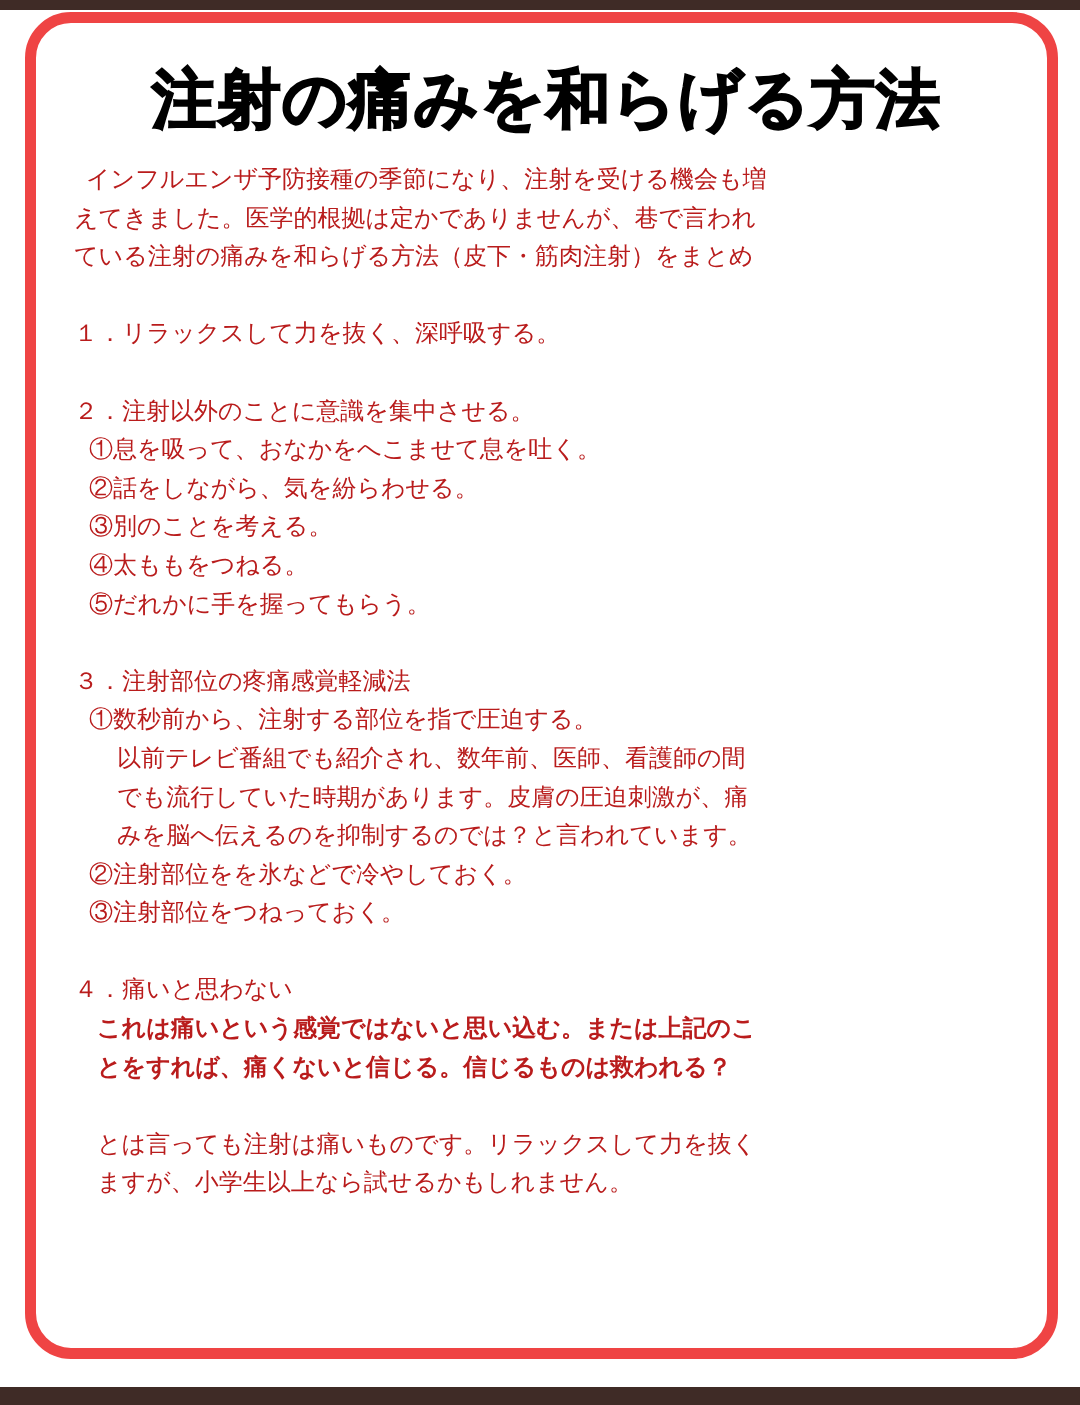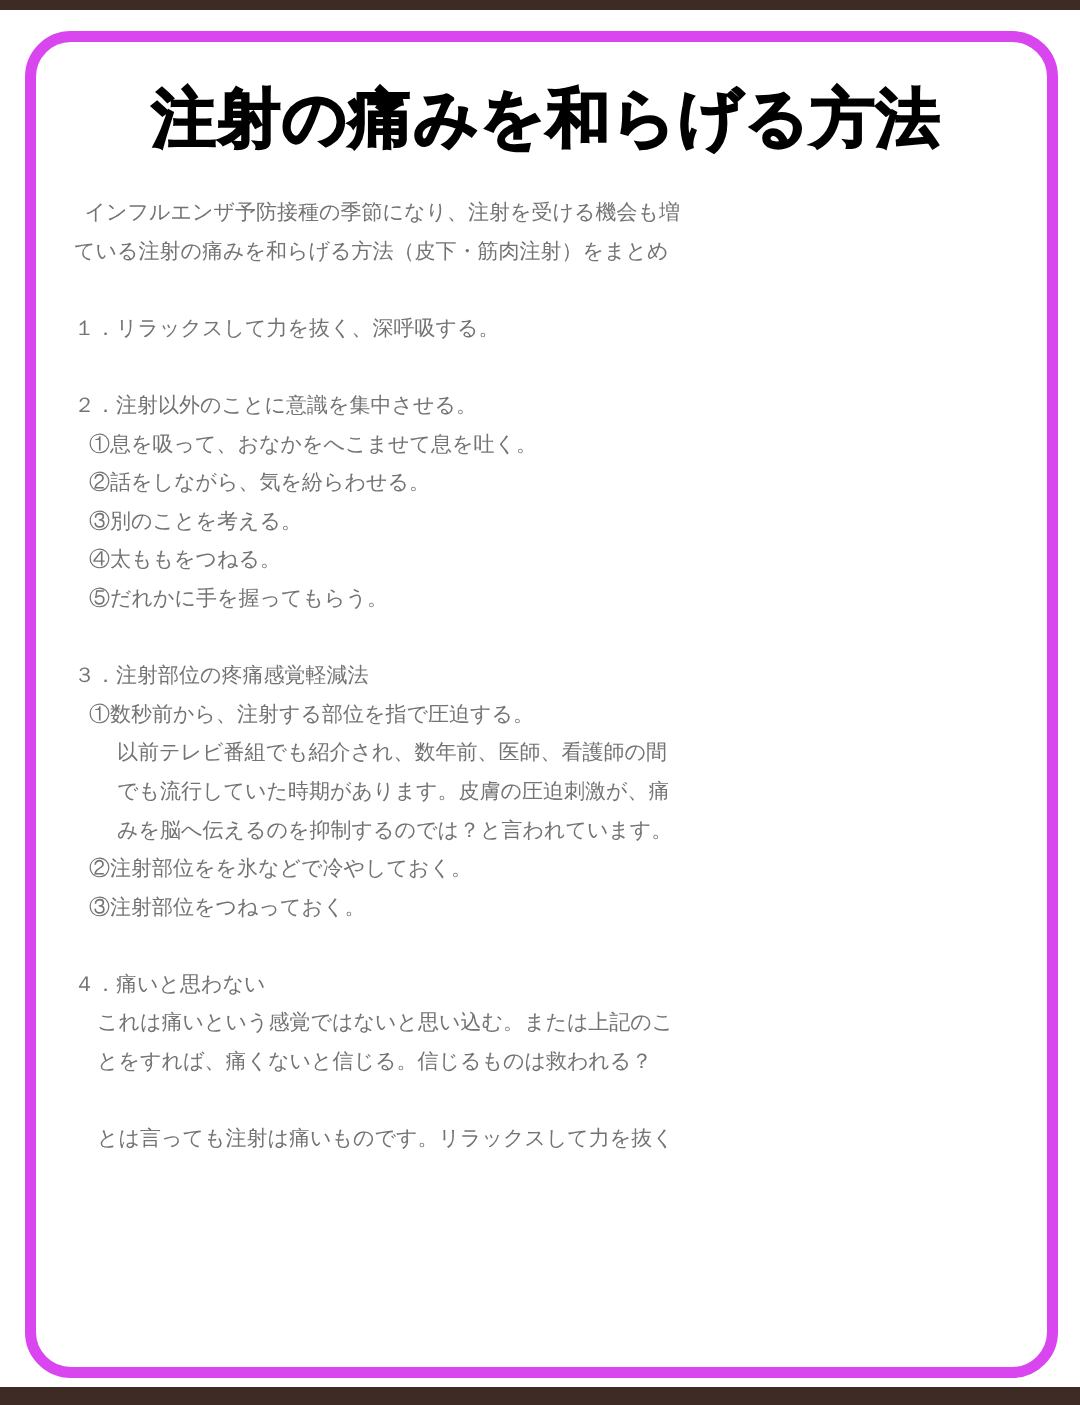--- a/index.html
+++ b/index.html
@@ -19,25 +19,25 @@
     left: 0;
     width: 1080px;
     background: #3f2b26;
   }
   .edge-bar.top { top: 0; height: 10px; }
   .edge-bar.bottom { bottom: 0; height: 18px; }
 
   .card {
     position: absolute;
     left: 25px;
-    top: 31px;
+    top: 12px;
     width: 1011px;
     height: 1325px;
     background: #ffffff;
-    border: 11px solid #d946ef;
+    border: 11px solid #ef4444;
     border-radius: 46px;
   }
   .content {
     position: absolute;
     left: 38px;
     top: 0;
     width: 945px;
   }
   .poster-title {
     margin-top: 36px;
@@ -45,46 +45,46 @@
     line-height: 80px;
     text-align: center;
     font-size: 64px;
     font-weight: 900;
     color: #000000;
     -webkit-text-stroke: 2px #000000;
     letter-spacing: 1px;
     white-space: pre;
   }
   .bodytext {
-    margin-top: 35px;
-    font-size: 21px;
+    margin-top: 21px;
+    font-size: 24px;
     line-height: 38.6px;
-    color: #737373;
+    color: #b91c1c;
   }
   .bodytext div {
     white-space: pre;
   }
   .section {
     margin-top: 38.6px;
   }
   .item-circled { padding-left: 15px; }
   .item-continuation { padding-left: 43px; }
-  .item-body { padding-left: 23px; }
+  .item-body { padding-left: 23px; font-weight: bold; }
   .closing { margin-top: 38.6px; }
   .closing div { padding-left: 23px; }
 </style>
 </head>
 <body>
 
 <div class="edge-bar top"></div>
 
 <div class="card">
   <div class="content">
     <div class="poster-title">注射の痛みを和らげる方法</div>
     <div class="bodytext">
-      <div id="intro-block"><div> インフルエンザ予防接種の季節になり、注射を受ける機会も増</div><div>ている注射の痛みを和らげる方法（皮下・筋肉注射）をまとめ</div></div>
+      <div id="intro-block"><div> インフルエンザ予防接種の季節になり、注射を受ける機会も増</div><div>えてきました。医学的根拠は定かでありませんが、巷で言われ</div><div>ている注射の痛みを和らげる方法（皮下・筋肉注射）をまとめ</div></div>
       <div id="sections-block"><div class="section"><div>１．リラックスして力を抜く、深呼吸する。</div></div><div class="section"><div>２．注射以外のことに意識を集中させる。</div><div class="item-circled">①息を吸って、おなかをへこませて息を吐く。</div><div class="item-circled">②話をしながら、気を紛らわせる。</div><div class="item-circled">③別のことを考える。</div><div class="item-circled">④太ももをつねる。</div><div class="item-circled">⑤だれかに手を握ってもらう。</div></div><div class="section"><div>３．注射部位の疼痛感覚軽減法</div><div class="item-circled">①数秒前から、注射する部位を指で圧迫する。</div><div class="item-continuation">以前テレビ番組でも紹介され、数年前、医師、看護師の間</div><div class="item-continuation">でも流行していた時期があります。皮膚の圧迫刺激が、痛</div><div class="item-continuation">みを脳へ伝えるのを抑制するのでは？と言われています。</div><div class="item-circled">②注射部位をを氷などで冷やしておく。</div><div class="item-circled">③注射部位をつねっておく。</div></div><div class="section"><div>４．痛いと思わない</div><div class="item-body">これは痛いという感覚ではないと思い込む。または上記のこ</div><div class="item-body">とをすれば、痛くないと信じる。信じるものは救われる？</div></div></div>
-      <div id="closing-block" class="closing"><div>とは言っても注射は痛いものです。リラックスして力を抜く</div></div>
+      <div id="closing-block" class="closing"><div>とは言っても注射は痛いものです。リラックスして力を抜く</div><div>ますが、小学生以上なら試せるかもしれません。</div></div>
     </div>
   </div>
 </div>
 
 <div class="edge-bar bottom"></div>
 
 </body></html>

